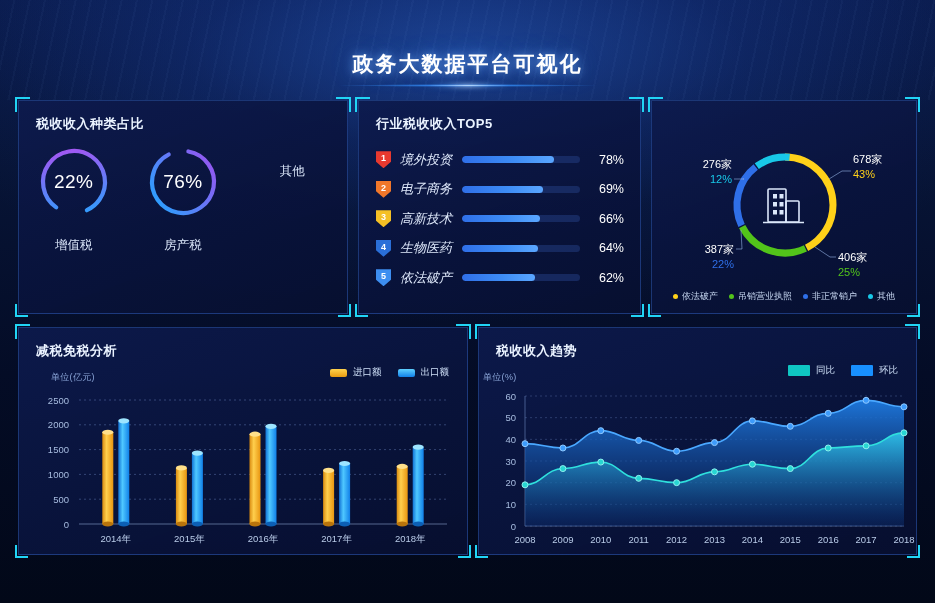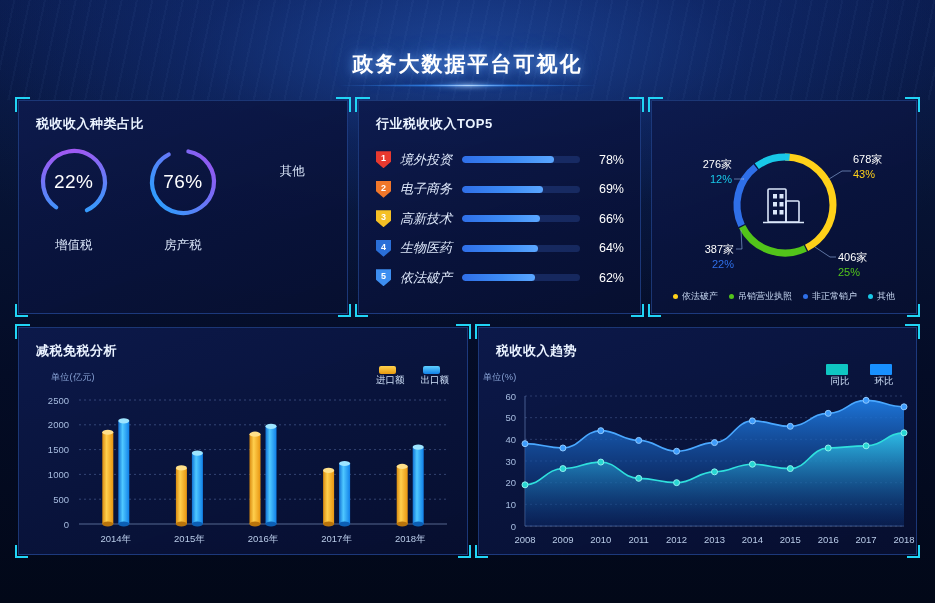--- a/index.html
+++ b/index.html
@@ -109,21 +109,21 @@
   }
   .dl-item { display: flex; align-items: center; font-size: 9px; color: #c8d8f2; }
   .dl-dot { width: 5px; height: 5px; border-radius: 50%; margin-right: 4px; }
 
   
   #panelD { left: 18px; top: 327px; width: 450px; height: 228px; }
   
   #panelE { left: 478px; top: 327px; width: 439px; height: 228px; }
 
   .chart-legend { position: absolute; display: flex; align-items: center; gap: 16px; }
-  .cl-item { display: flex; align-items: center; font-size: 9.5px; color: #cfe0f8; flex-direction: column; }
+  .cl-item { display: flex; align-items: center; font-size: 9.5px; color: #cfe0f8; }
   .cl-swatch { width: 17px; height: 8px; border-radius: 2px; margin-right: 6px; }
   .cl-swatch.tall { height: 11px; width: 22px; border-radius: 1px; }
 
   svg text { font-family: "Liberation Sans", "DejaVu Sans", sans-serif; }
 </style>
 </head>
 <body>
 
 <div id="app">
 

